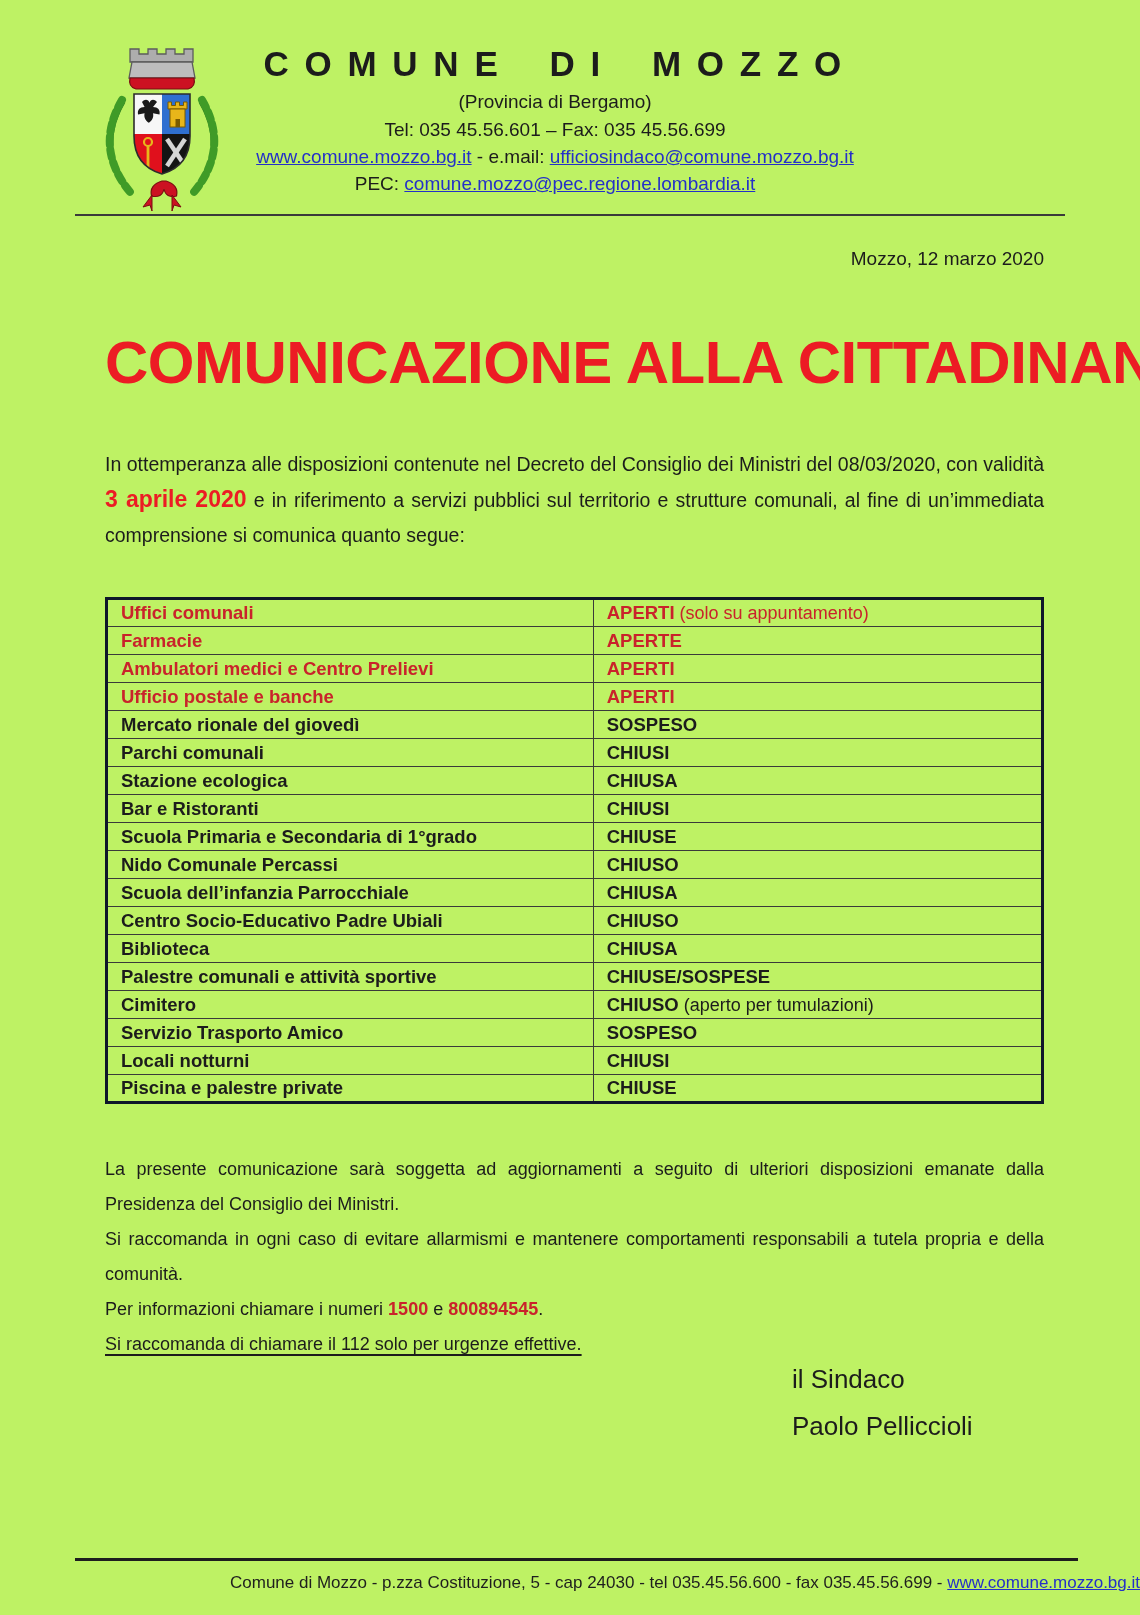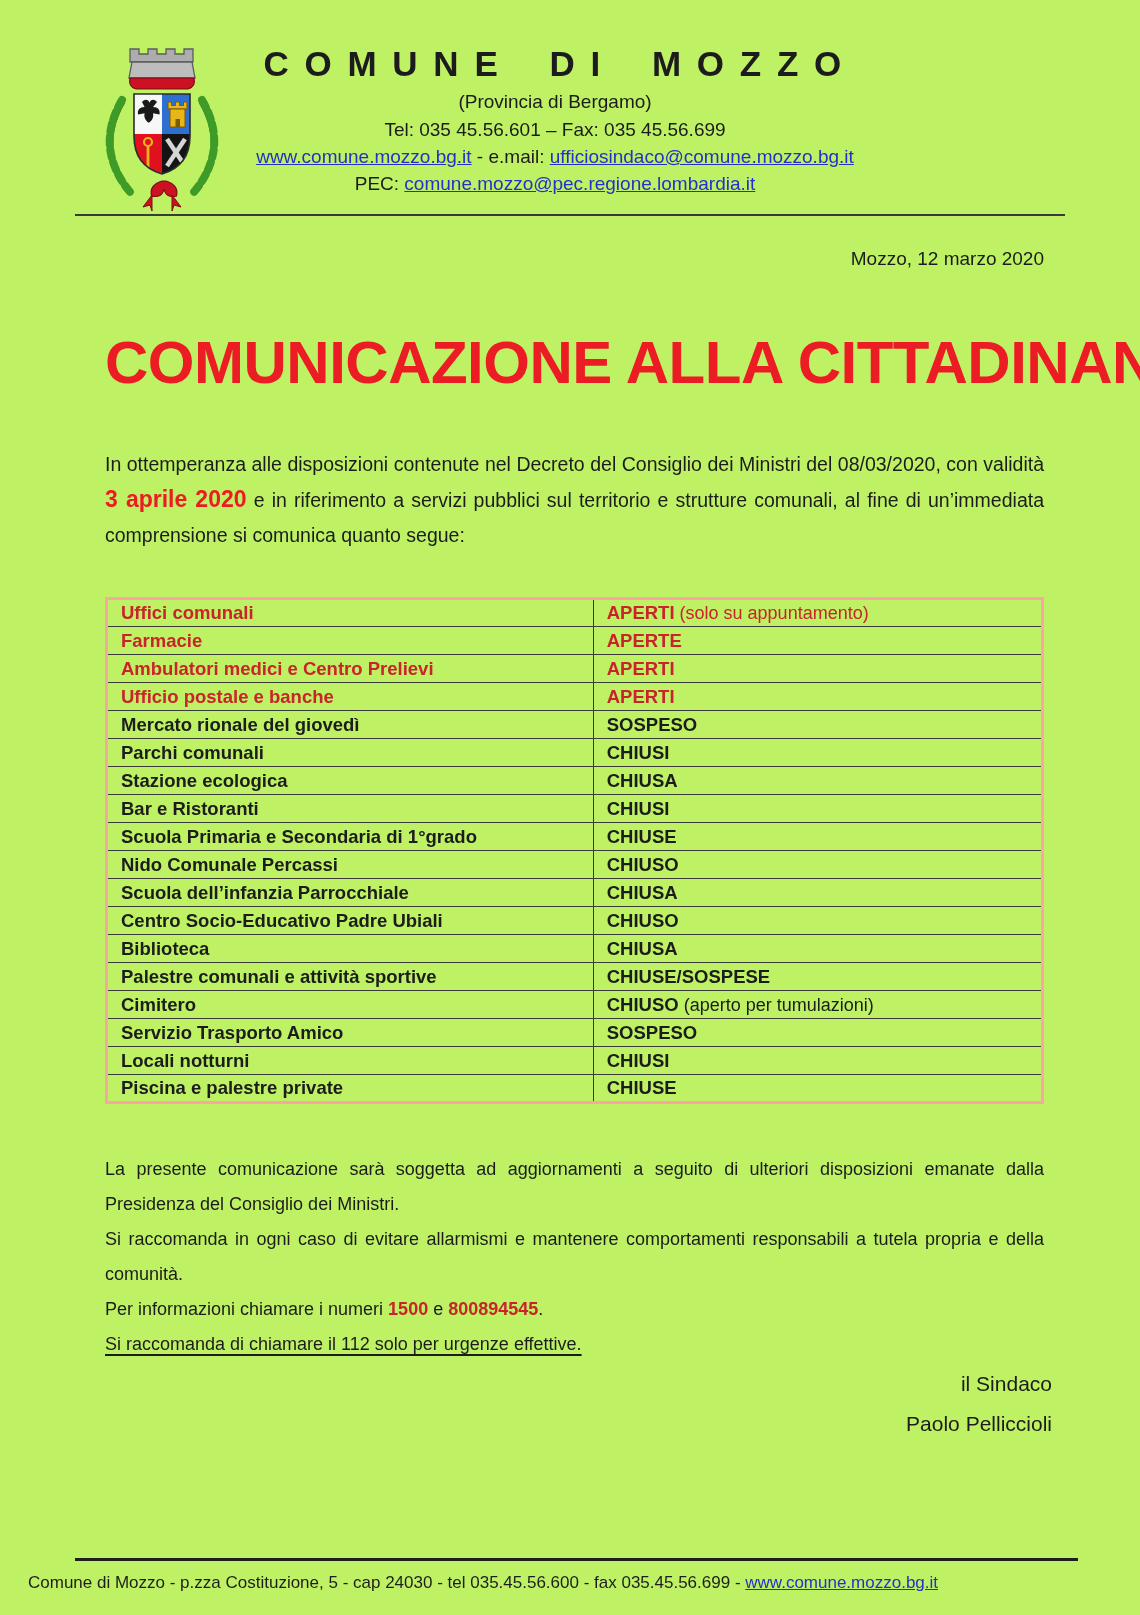--- a/index.html
+++ b/index.html
@@ -28,41 +28,41 @@
   
   .content{padding:0 96px 0 105px;}
   .date-line{text-align:right;font-size:19px;margin-top:32px;}
   .main-title{color:var(--title-red);font-weight:bold;font-size:60px;text-align:center;margin-top:58px;letter-spacing:-0.5px;white-space:nowrap;}
 
   
   .intro{margin-top:50px;font-size:19.5px;line-height:35px;text-align:justify;}
   .red-big{color:var(--title-red);font-weight:bold;font-size:23px;}
 
   
-  table.status-table{width:100%;margin-top:44px;border-collapse:collapse;border:3px solid #fca5a5;}
+  table.status-table{width:100%;margin-top:44px;border-collapse:collapse;border:3px solid #0f172a;}
   table.status-table td{border:1px solid #3a3a3a;height:28px;padding:0 6px 0 13px;font-size:18.5px;font-weight:bold;vertical-align:middle;line-height:24px;}
   table.status-table td:first-child{width:52%;}
   table.status-table tr.hl td{color:var(--table-red);}
   table.status-table td .note{font-weight:normal;font-size:18px;}
 
   
   .closing{margin-top:48px;font-size:18px;line-height:35px;}
   .closing p{margin:0;}
   .closing p.just{text-align:justify;}
   .rednum{color:var(--table-red);font-weight:bold;}
   .underline-line{text-decoration:underline;text-underline-offset:4px;text-decoration-thickness:1.5px;}
 
   
-  .signature{width:260px;margin-left:auto;margin-right:-8px;margin-top:10px;text-align:right;font-size:21px;}
+  .signature{width:260px;margin-left:auto;margin-right:-8px;margin-top:2px;text-align:left;font-size:26px;}
   .signature .name{margin-top:16px;}
 
   
   .doc-footer{position:absolute;left:0;right:0;bottom:22px;}
   .foot-rule{border:none;border-top:3px solid #1e1e1e;margin:0 62px 0 75px;}
-  .footer-text{text-align:left;font-size:17px;margin-top:12px;color:#1e1e1e;padding-left:28px;}
+  .footer-text{text-align:right;font-size:17px;margin-top:12px;color:#1e1e1e;padding-left:28px;}
   .footer-text a.link{font-size:17px;}
 </style>
 </head>
 <body>
 
 <div class="page">
 
   <header class="doc-header">
     <div class="logo">
       <svg viewBox="0 0 140 175" width="140" height="175">

